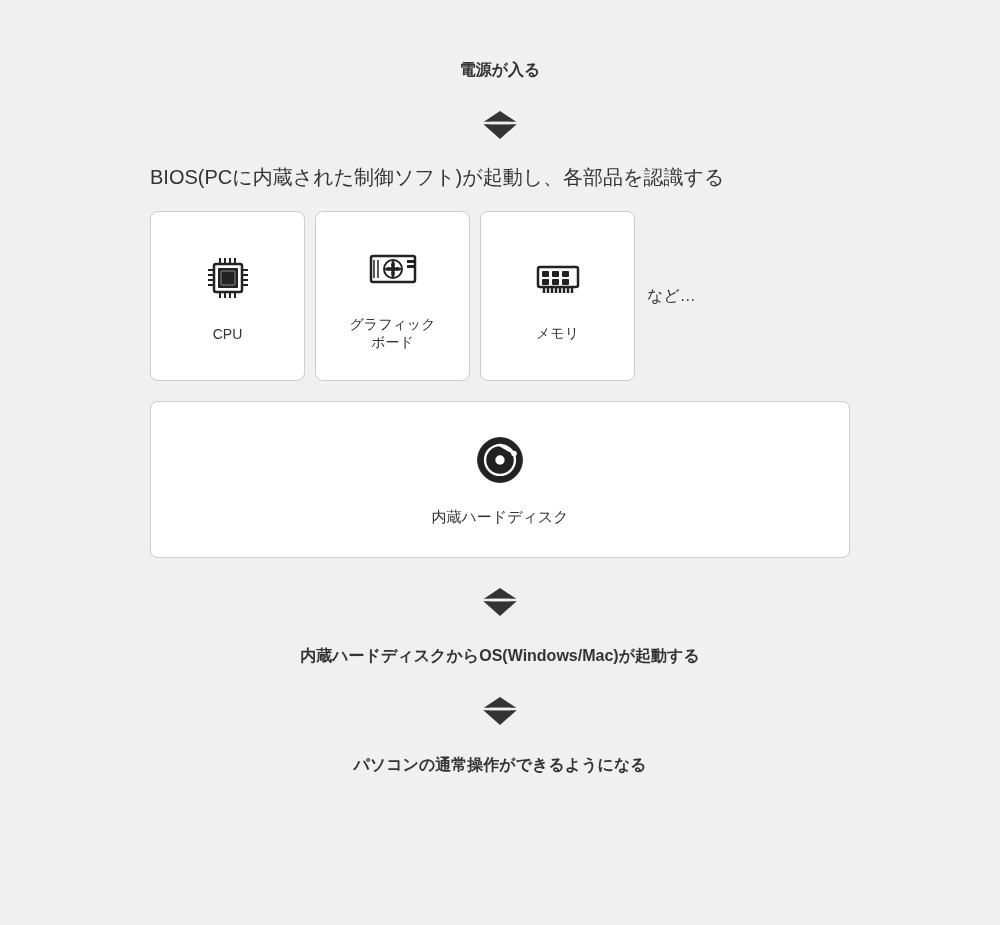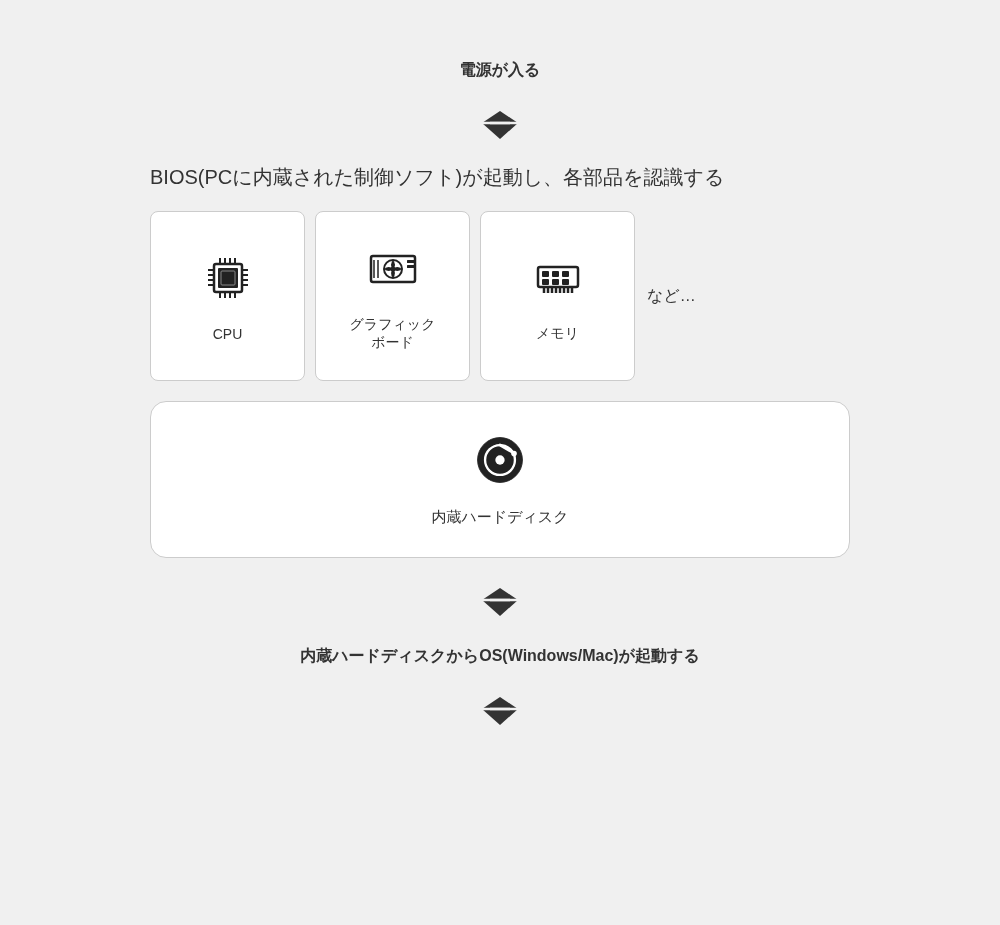--- a/index.html
+++ b/index.html
@@ -90,21 +90,21 @@
       font-size: 16px;
       color: #333;
       margin-left: 12px;
       white-space: nowrap;
     }
 
     .hdd-box {
       width: 100%;
       background: #fff;
       border: 1.5px solid #ccc;
-      border-radius: 16px;
+      border-radius: 8px;
       display: flex;
       flex-direction: column;
       align-items: center;
       justify-content: center;
       padding: 30px 20px;
       gap: 12px;
       margin-bottom: 20px;
     }
 
     .hdd-icon {
@@ -256,14 +256,15 @@
   </svg>
 
   <div class="step-text" style="margin: 20px 8px;">内蔵ハードディスクからOS(Windows/Mac)が起動する</div>
 
   <svg class="arrow-diamond" viewBox="0 0 40 28" xmlns="http://www.w3.org/2000/svg">
     <polygon points="20,0 38,12 20,28 2,12" fill="#333"></polygon>
     <line x1="2" y1="12" x2="38" y2="12" stroke="#f0f0f0" stroke-width="2.5"></line>
     <line x1="10" y1="12" x2="30" y2="12" stroke="#f0f0f0" stroke-width="2.5"></line>
   </svg>
 
+  <div class="step-text" style="margin: 20px 0;">パソコンの通常操作ができるようになる</div>
 
 </div>
 
 </body></html>

